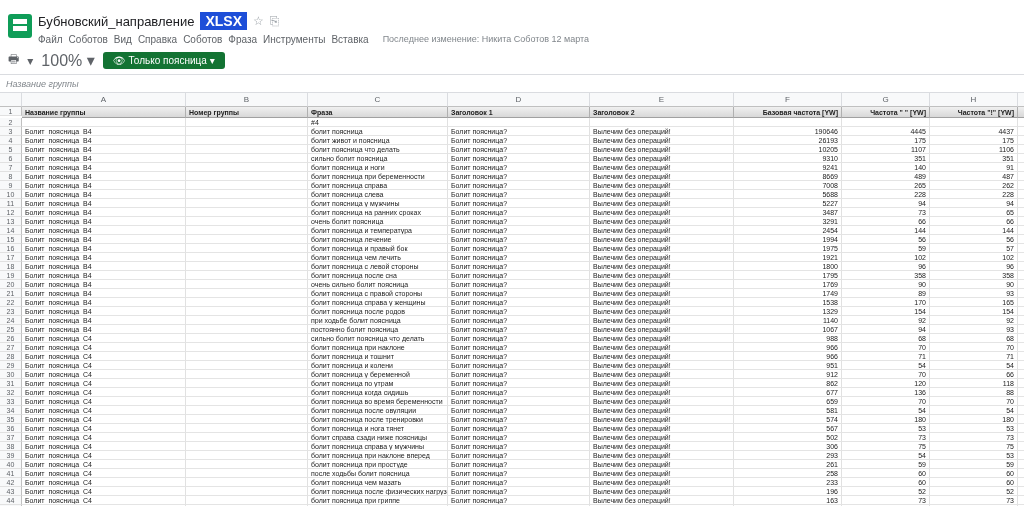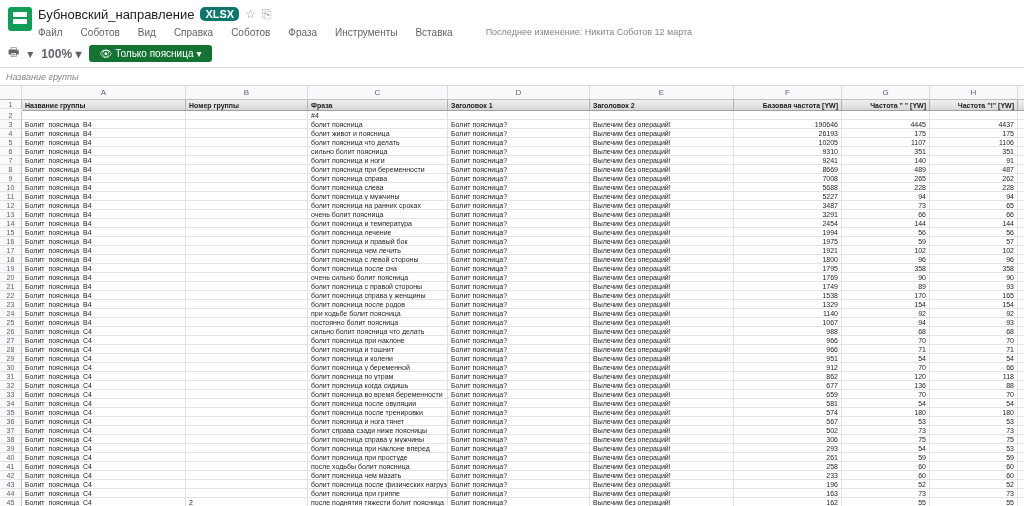--- a/index.html
+++ b/index.html
@@ -1,30 +1,30 @@
 <!DOCTYPE html>
 <html><head>
 <meta charset="utf-8">
 <style>
   * { box-sizing: border-box; margin: 0; padding: 0; }
   body { font-family: Arial, sans-serif; font-size: 10px; background: #fff; color: #222; width: 1024px; height: 506px; overflow: hidden; }
-  .header { display: flex; align-items: flex-start; padding: 5px 8px 0 8px; }
+  .header { display: flex; align-items: flex-start; padding: 12px 8px 0 8px; }
   .logo { width: 24px; height: 24px; background: #0f9d58; border-radius: 3px; display: flex; align-items: center; justify-content: center; margin-right: 6px; margin-top: 2px; }
   .logo .bars { width: 14px; height: 14px; background: linear-gradient(#fff 0 33%, transparent 33% 50%, #fff 50% 83%, transparent 83% 100%); }
   .title-block { flex: 1; }
   .title-row { display: flex; align-items: center; gap: 6px; height: 18px; }
   .doc-title { font-size: 13px; color: #202124; }
-  .badge { background: #0f766e; color: #fff; font-size: 11px; padding: 1px 5px; border-radius: 5px; font-weight: bold; }
+  .badge { background: #1d4ed8; color: #fff; font-size: 14px; padding: 1px 5px; border-radius: 0; font-weight: bold; }
   .title-icons { color: #9aa0a6; font-size: 12px; display: flex; gap: 6px; }
-  .menu-row { display: flex; gap: 18px; font-size: 10px; color: #5f6368; height: 16px; align-items: center; margin-top: 1px; }
+  .menu-row { display: flex; gap: 6px; font-size: 10px; color: #5f6368; height: 16px; align-items: center; margin-top: 1px; }
   .menu-item { cursor: pointer; }
-  .last-edit { color: #80868b; font-size: 9px; margin-left: 15px; }
+  .last-edit { color: #80868b; font-size: 9px; margin-left: 8px; }
   .toolbar { display: flex; align-items: center; gap: 8px; padding: 4px 8px; border-bottom: 1px solid #dadce0; height: 28px; }
   .tb-icon { color: #5f6368; font-size: 12px; cursor: pointer; }
-  .zoom { font-size: 12px; color: #5f6368; cursor: pointer; font-weight: bold; }
+  .zoom { font-size: 16px; color: #5f6368; cursor: pointer; }
   .view-btn { background: #137333; color: #fff; font-size: 10px; padding: 3px 10px; border-radius: 3px; display: flex; align-items: center; gap: 3px; cursor: pointer; }
   .formula-bar { display: flex; align-items: center; border-bottom: 1px solid #dadce0; height: 18px; padding: 0 6px; font-size: 9px; color: #80868b; font-style: italic; }
   .sheet { display: grid; grid-template-columns: 22px 164px 122px 140px 142px 144px 108px 88px 88px 6px; }
   .corner { background: #f8f9fa; border-right: 1px solid #dadce0; border-bottom: 1px solid #c0c0c0; height: 14px; }
   .col-h { background: #f8f9fa; border-right: 1px solid #dadce0; border-bottom: 1px solid #c0c0c0; text-align: center; font-size: 8px; color: #5f6368; height: 14px; line-height: 14px; }
   .row-h { background: #f8f9fa; border-right: 1px solid #c0c0c0; border-bottom: 1px solid #e1e1e1; text-align: center; font-size: 7px; color: #5f6368; height: 9px; line-height: 9px; }
   .cell { border-right: 1px solid #e1e1e1; border-bottom: 1px solid #e4e4e4; height: 9px; line-height: 9px; font-size: 7px; padding: 0 3px; overflow: hidden; white-space: nowrap; }
   .header-cell { background: linear-gradient(#f0f0f0, #d8d8d8); border-right: 1px solid #b0b0b0; border-bottom: 1px solid #a0a0a0; height: 11px; line-height: 11px; font-size: 7px; font-weight: bold; color: #222; padding: 0 3px; }
   .num { text-align: right; }
   .last-col { border-right: none; }

